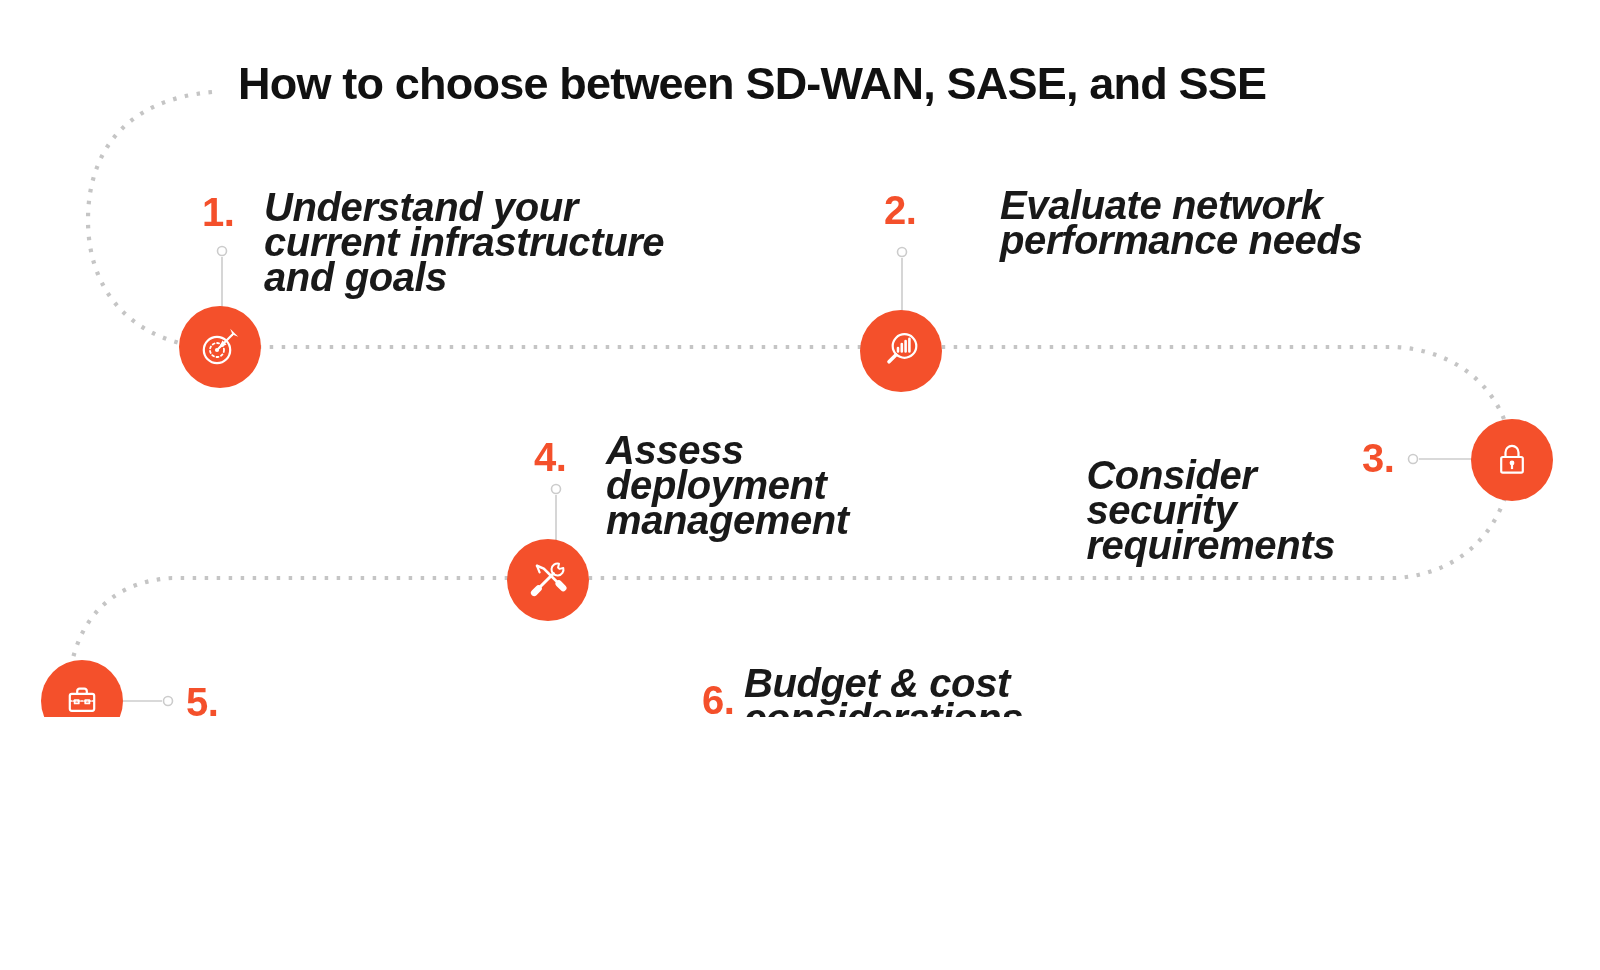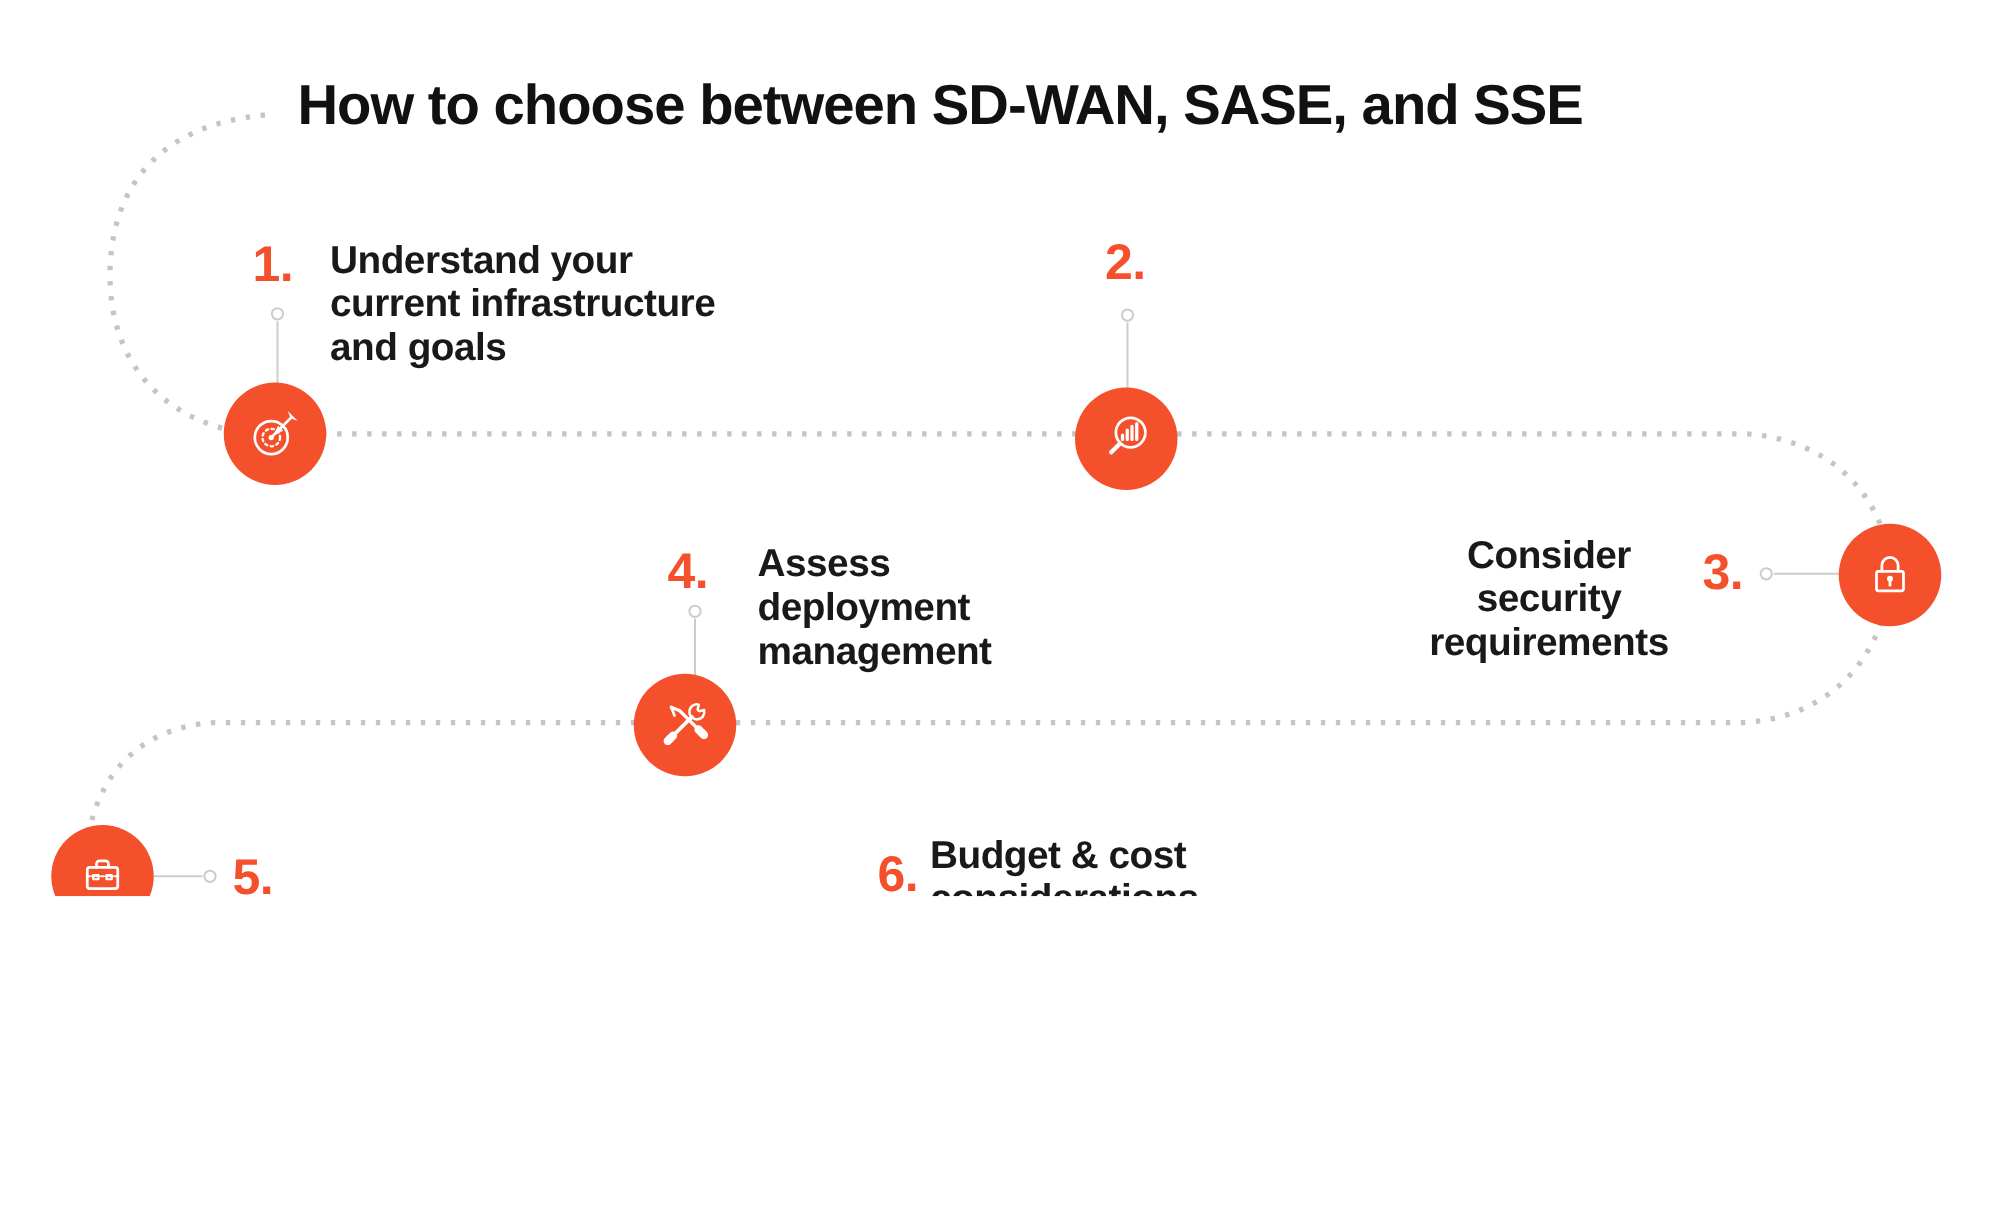--- a/index.html
+++ b/index.html
@@ -13,24 +13,24 @@
   .conn-node{fill:#ffffff;stroke:var(--connector,#bfbfbf);stroke-width:1.6;}
   .title{
     position:absolute;left:238px;top:58px;margin:0;
     font-size:45px;font-weight:800;letter-spacing:-0.8px;color:#111111;white-space:nowrap;
   }
   .num{
     position:absolute;font-size:40px;font-weight:bold;line-height:40px;
     color:var(--accent,#f4502b);letter-spacing:-0.5px;
   }
   .label{
-    position:absolute;font-size:31px;font-weight:600;line-height:35px;letter-spacing:-0.4px;
-    color:var(--ink,#191919);white-space:pre-line;
+    position:absolute;font-size:40px;font-weight:600;line-height:35px;letter-spacing:-0.4px;
+    color:var(--ink,#191919);white-space:pre-line;font-style:italic;
   }
-  .label.right{text-align:center;}
+  .label.right{text-align:left;margin-top:32px;}
   .icon-circle{
     position:absolute;width:82px;height:82px;border-radius:50%;
     background:var(--accent,#f4502b);display:flex;align-items:center;justify-content:center;
   }
   .icon-circle svg{display:block;}
   .i{fill:none;stroke:#ffffff;stroke-width:2.2;stroke-linecap:round;stroke-linejoin:round;}
 </style>
 </head>
 <body>
 
@@ -84,20 +84,22 @@
       <circle cx="21" cy="27" r="13.2"></circle>
       <circle cx="21" cy="27" r="7" stroke-width="1.8" stroke-dasharray="2 2.7"></circle>
       <circle cx="21" cy="27" r="2.1" fill="#fff" stroke="none"></circle>
       <path d="M22.5 25.5 L36.5 11.5"></path>
       <path d="M26.5 17.5 L22.5 25.5 L30.5 21.5 Z" fill="#fff" stroke="none"></path>
       <path d="M36.5 11.5 L34.2 5.8 L42.2 13.8 Z" fill="#fff" stroke="none"></path>
     </svg>
   </div>
 
   <div class="num" style="left:884px;top:190px">2.</div>
+  <div class="label" style="left:1000px;top:188px">Evaluate network
+performance needs</div>
   <div class="icon-circle" style="left:860px;top:310px">
     <svg class="i" width="48" height="48" viewBox="0 0 48 48">
       <circle cx="27.5" cy="19" r="11.8"></circle>
       <path d="M21 24.5 V21 M24.8 24.5 V17 M28.6 24.5 V14 M32.4 24.5 V11.8" stroke-width="2.6"></path>
       <path d="M18.8 28 L12 34.8" stroke-width="3.6"></path>
     </svg>
   </div>
 
   <div class="num" style="left:1362px;top:438px">3.</div>
   <div class="label right" style="right:265px;top:426px">Consider

